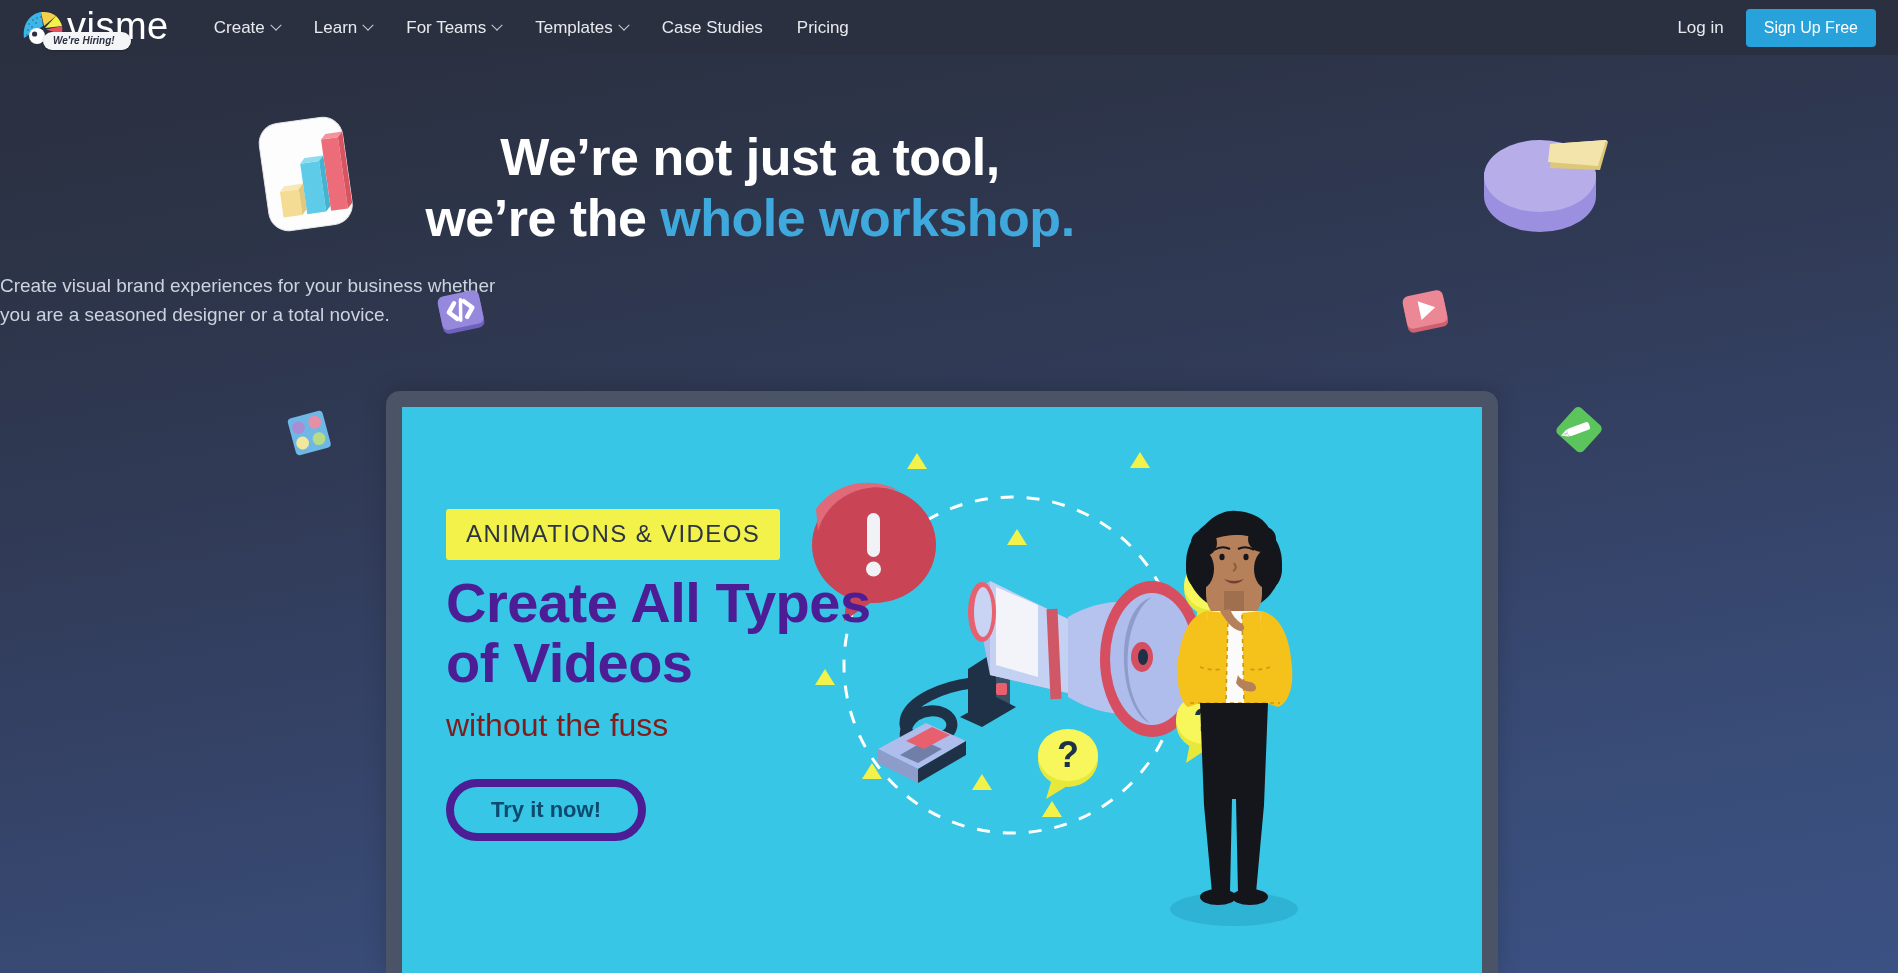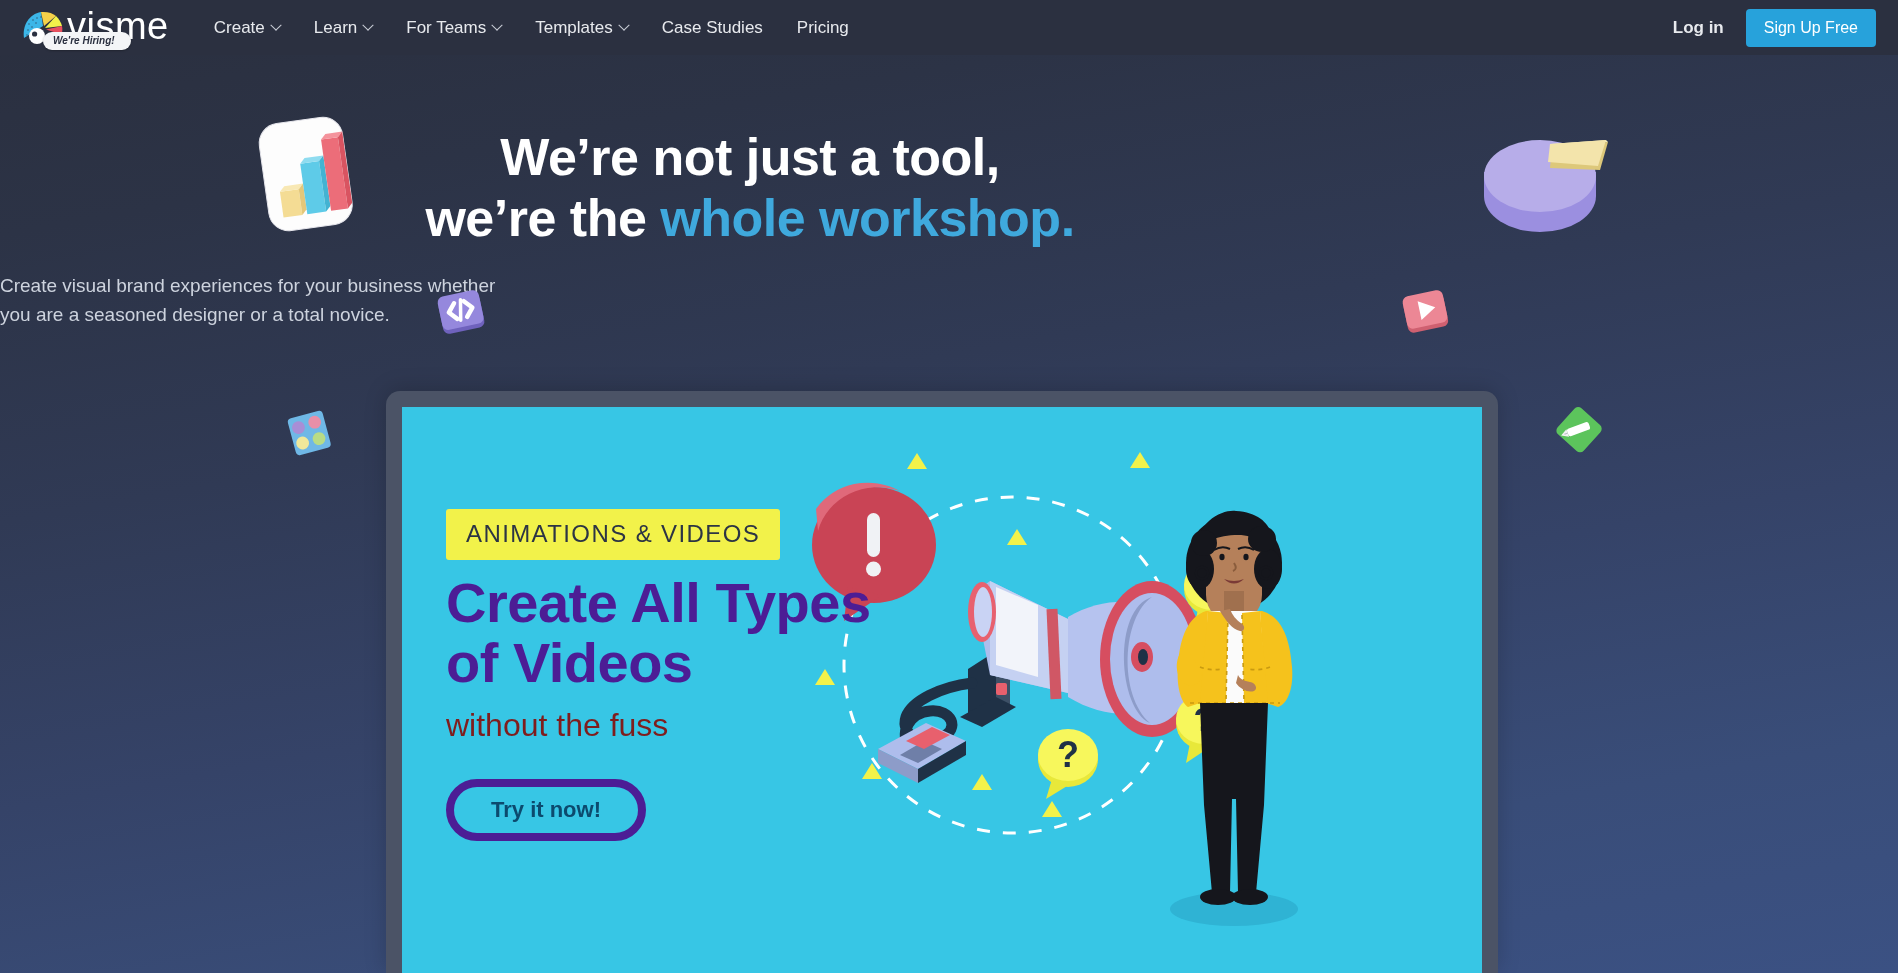--- a/index.html
+++ b/index.html
@@ -55,21 +55,21 @@
     display: inline-block; margin-left: 7px;
     width: 8px; height: 8px;
     border-right: 1.6px solid #c9cdd6;
     border-bottom: 1.6px solid #c9cdd6;
     transform: rotate(45deg) translate(-2px,-2px);
   }
   .nav-right {
     margin-left: auto; margin-right: 22px;
     display: flex; align-items: center; gap: 22px;
   }
-  .login-link { color: #e8eaee; font-size: 17px; cursor: pointer; font-weight: bold; }
+  .login-link { color: #e8eaee; font-size: 17px; cursor: pointer; }
   .signup-btn {
     background: #27a2db; color: #ffffff;
     font-size: 16px; font-weight: 500;
     border: none; border-radius: 4px;
     padding: 10px 18px; cursor: pointer;
     white-space: nowrap;
     font-family: "Liberation Sans", sans-serif;
   }
 
   

